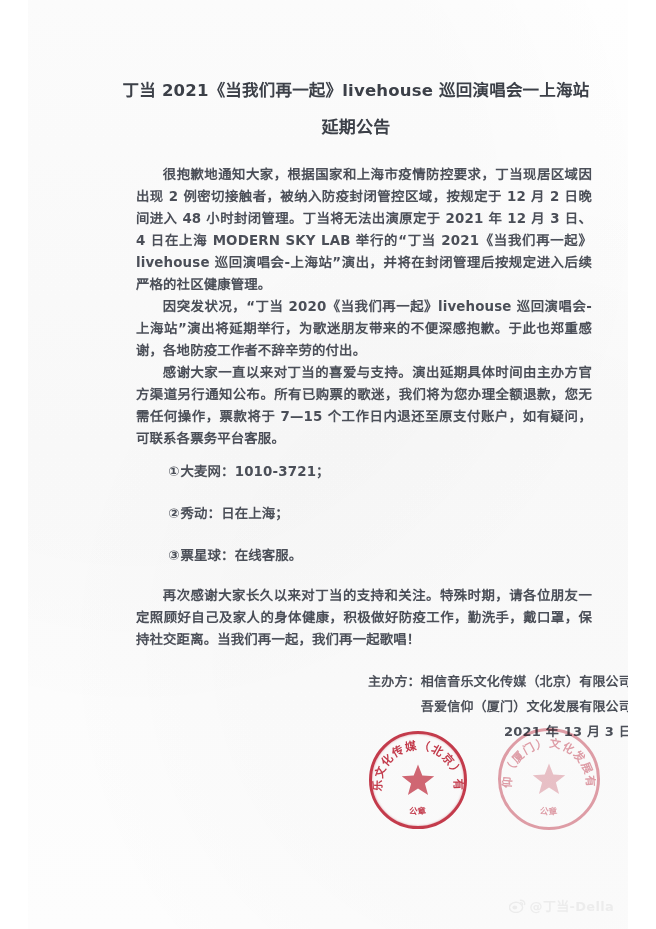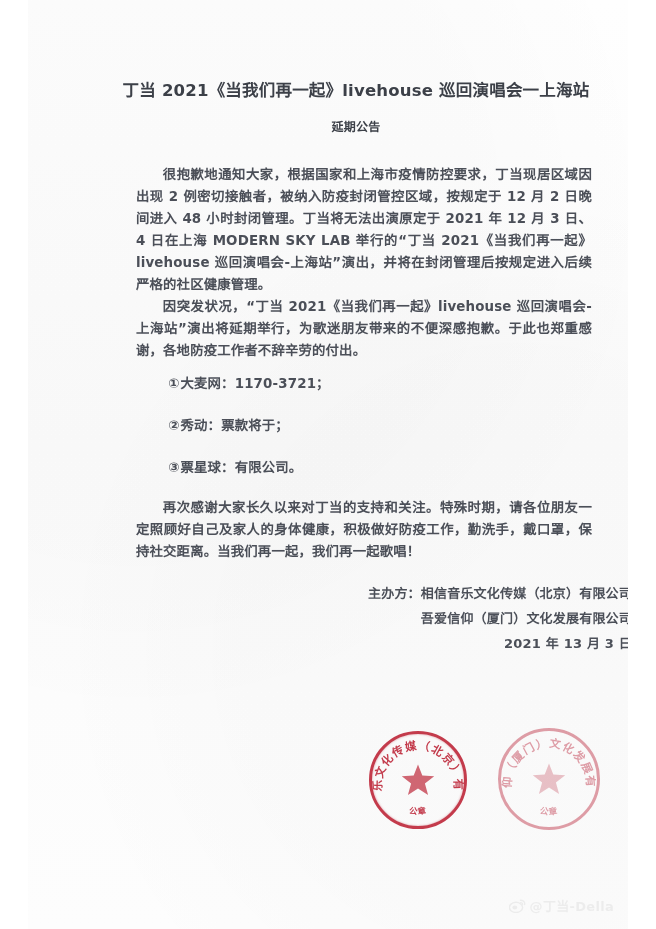--- a/index.html
+++ b/index.html
@@ -45,21 +45,21 @@
     padding: 0 54px;
   }
   .title-line {
     font-size: 16.5px;
     line-height: 37px;
     font-weight: 700;
     color: #3c4048;
     letter-spacing: 0.2px;
     white-space: nowrap;
   }
-  .title-line.second { font-size: 12px; }
+  .title-line.second { font-size: 17px; }
 
   
   .body-block {
     margin-top: 18px;
     padding: 0 92px 0 108px;
   }
   p.para {
     margin: 0 0 0 0;
     font-size: 13.4px;
     line-height: 22px;
@@ -177,32 +177,33 @@
 
   <div class="doc">
 
     <div class="title-block">
       <div class="title-line">丁当 2021《当我们再一起》livehouse 巡回演唱会一上海站</div>
       <div class="title-line second">延期公告</div>
     </div>
 
     <div class="body-block">
       <p class="para">很抱歉地通知大家，根据国家和上海市疫情防控要求，丁当现居区域因出现 2 例密切接触者，被纳入防疫封闭管控区域，按规定于 12 月 2 日晚间进入 48 小时封闭管理。丁当将无法出演原定于 2021 年 12 月 3 日、4 日在上海 MODERN SKY LAB 举行的“丁当 2021《当我们再一起》livehouse 巡回演唱会-上海站”演出，并将在封闭管理后按规定进入后续严格的社区健康管理。</p>
-      <p class="para">因突发状况，“丁当 2021《当我们再一起》livehouse 巡回演唱会-上海站”演出将延期举行，为歌迷朋友带来的不便深感抱歉。于此也郑重感谢，各地防疫工作者不辞辛劳的付出。</p>
+      <p class="para">因突发状况，“丁当 2020《当我们再一起》livehouse 巡回演唱会-上海站”演出将延期举行，为歌迷朋友带来的不便深感抱歉。于此也郑重感谢，各地防疫工作者不辞辛劳的付出。</p>
+      <p class="para">感谢大家一直以来对丁当的喜爱与支持。演出延期具体时间由主办方官方渠道另行通知公布。所有已购票的歌迷，我们将为您办理全额退款，您无需任何操作，票款将于 7—15 个工作日内退还至原支付账户，如有疑问，可联系各票务平台客服。</p>
     </div>
 
     <div class="list-block">
       <div class="list-item">
-        <span class="list-num">①</span><span>大麦网：</span><span>1170-3721；</span>
+        <span class="list-num">①</span><span>大麦网：</span><span>1010-3721；</span>
       </div>
       <div class="list-item">
-        <span class="list-num">②</span><span>秀动：</span><span>票款将于；</span>
+        <span class="list-num">②</span><span>秀动：</span><span>日在上海；</span>
       </div>
       <div class="list-item">
-        <span class="list-num">③</span><span>票星球：</span><span>有限公司。</span>
+        <span class="list-num">③</span><span>票星球：</span><span>在线客服。</span>
       </div>
     </div>
 
     <div class="body-block" style="margin-top:8px;">
       <p class="para">再次感谢大家长久以来对丁当的支持和关注。特殊时期，请各位朋友一定照顾好自己及家人的身体健康，积极做好防疫工作，勤洗手，戴口罩，保持社交距离。当我们再一起，我们再一起歌唱！</p>
     </div>
 
     <div class="sign-block">
       <div class="sign-line">主办方：相信音乐文化传媒（北京）有限公司</div>
       <div class="sign-line">吾爱信仰（厦门）文化发展有限公司</div>

